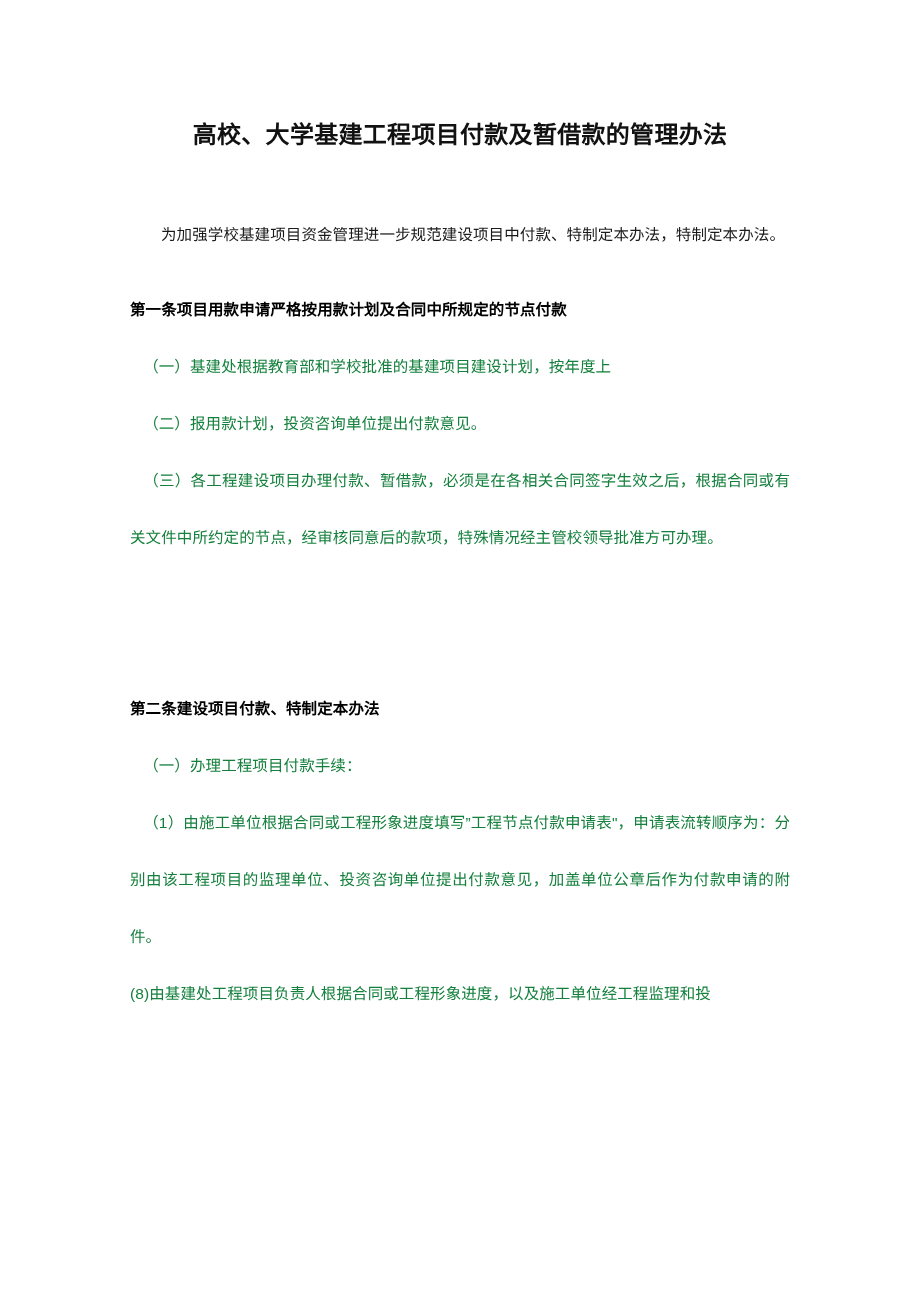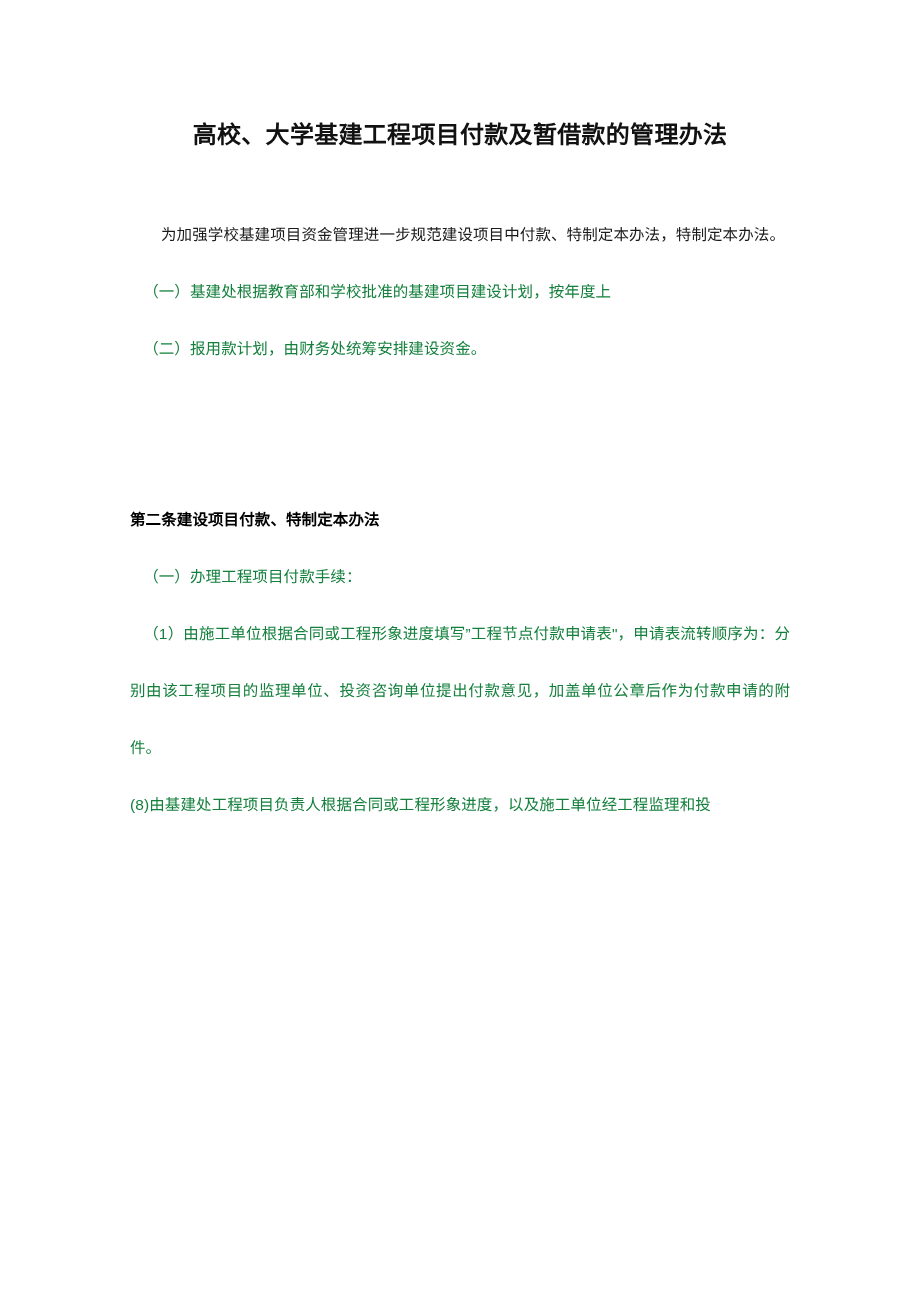--- a/index.html
+++ b/index.html
@@ -86,25 +86,27 @@
 </head>
 <body>
 
 <div class="page">
   <div class="doc-body">
 
     <h1 class="doc-title">高校、大学基建工程项目付款及暂借款的管理办法</h1>
 
     <p class="para intro">为加强学校基建项目资金管理进一步规范建设项目中付款、特制定本办法，特制定本办法。</p>
 
+    <h2 class="heading h-first">第一条项目用款申请严格按用款计划及合同中所规定的节点付款</h2>
 
     <p class="item">（一）基建处根据教育部和学校批准的基建项目建设计划，按年度上</p>
 
-    <p class="item">（二）报用款计划，由财务处统筹安排建设资金。</p>
+    <p class="item">（二）报用款计划，投资咨询单位提出付款意见。</p>
 
+    <p class="item">（三）各工程建设项目办理付款、暂借款，必须是在各相关合同签字生效之后，根据合同或有关文件中所约定的节点，经审核同意后的款项，特殊情况经主管校领导批准方可办理。</p>
 
 
     <div class="spacer-block"></div>
 
     <h2 class="heading h-second">第二条建设项目付款、特制定本办法</h2>
 
     <p class="item">（一）办理工程项目付款手续：</p>
 
     <p class="item">（1）由施工单位根据合同或工程形象进度填写”工程节点付款申请表"，申请表流转顺序为：分别由该工程项目的监理单位、投资咨询单位提出付款意见，加盖单位公章后作为付款申请的附件。</p>
 

